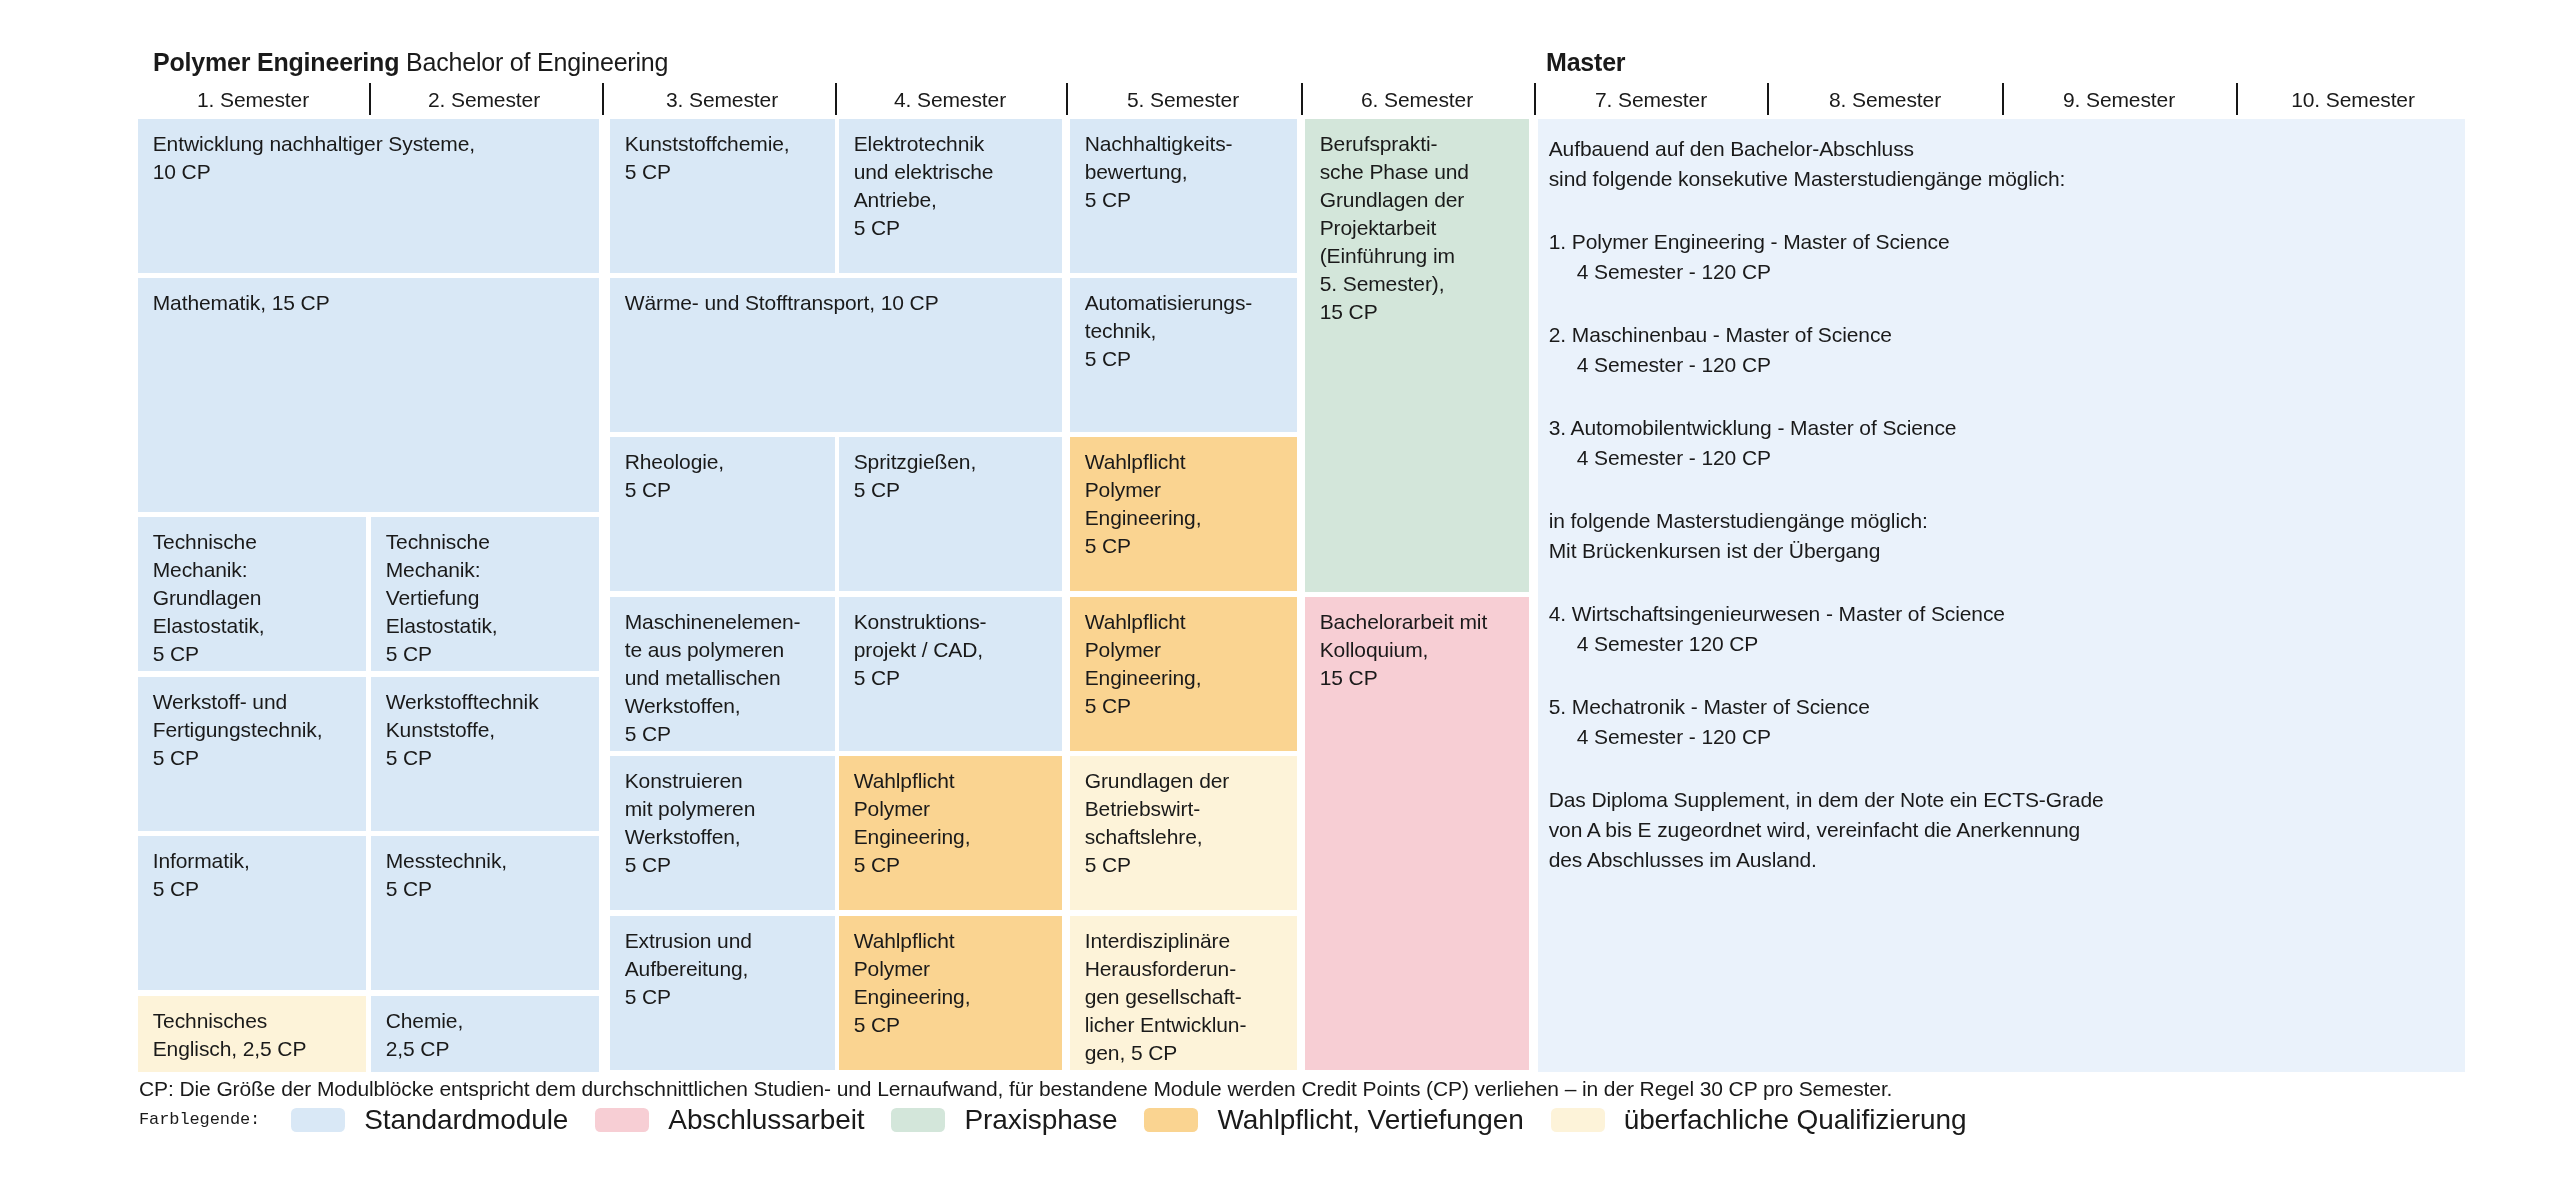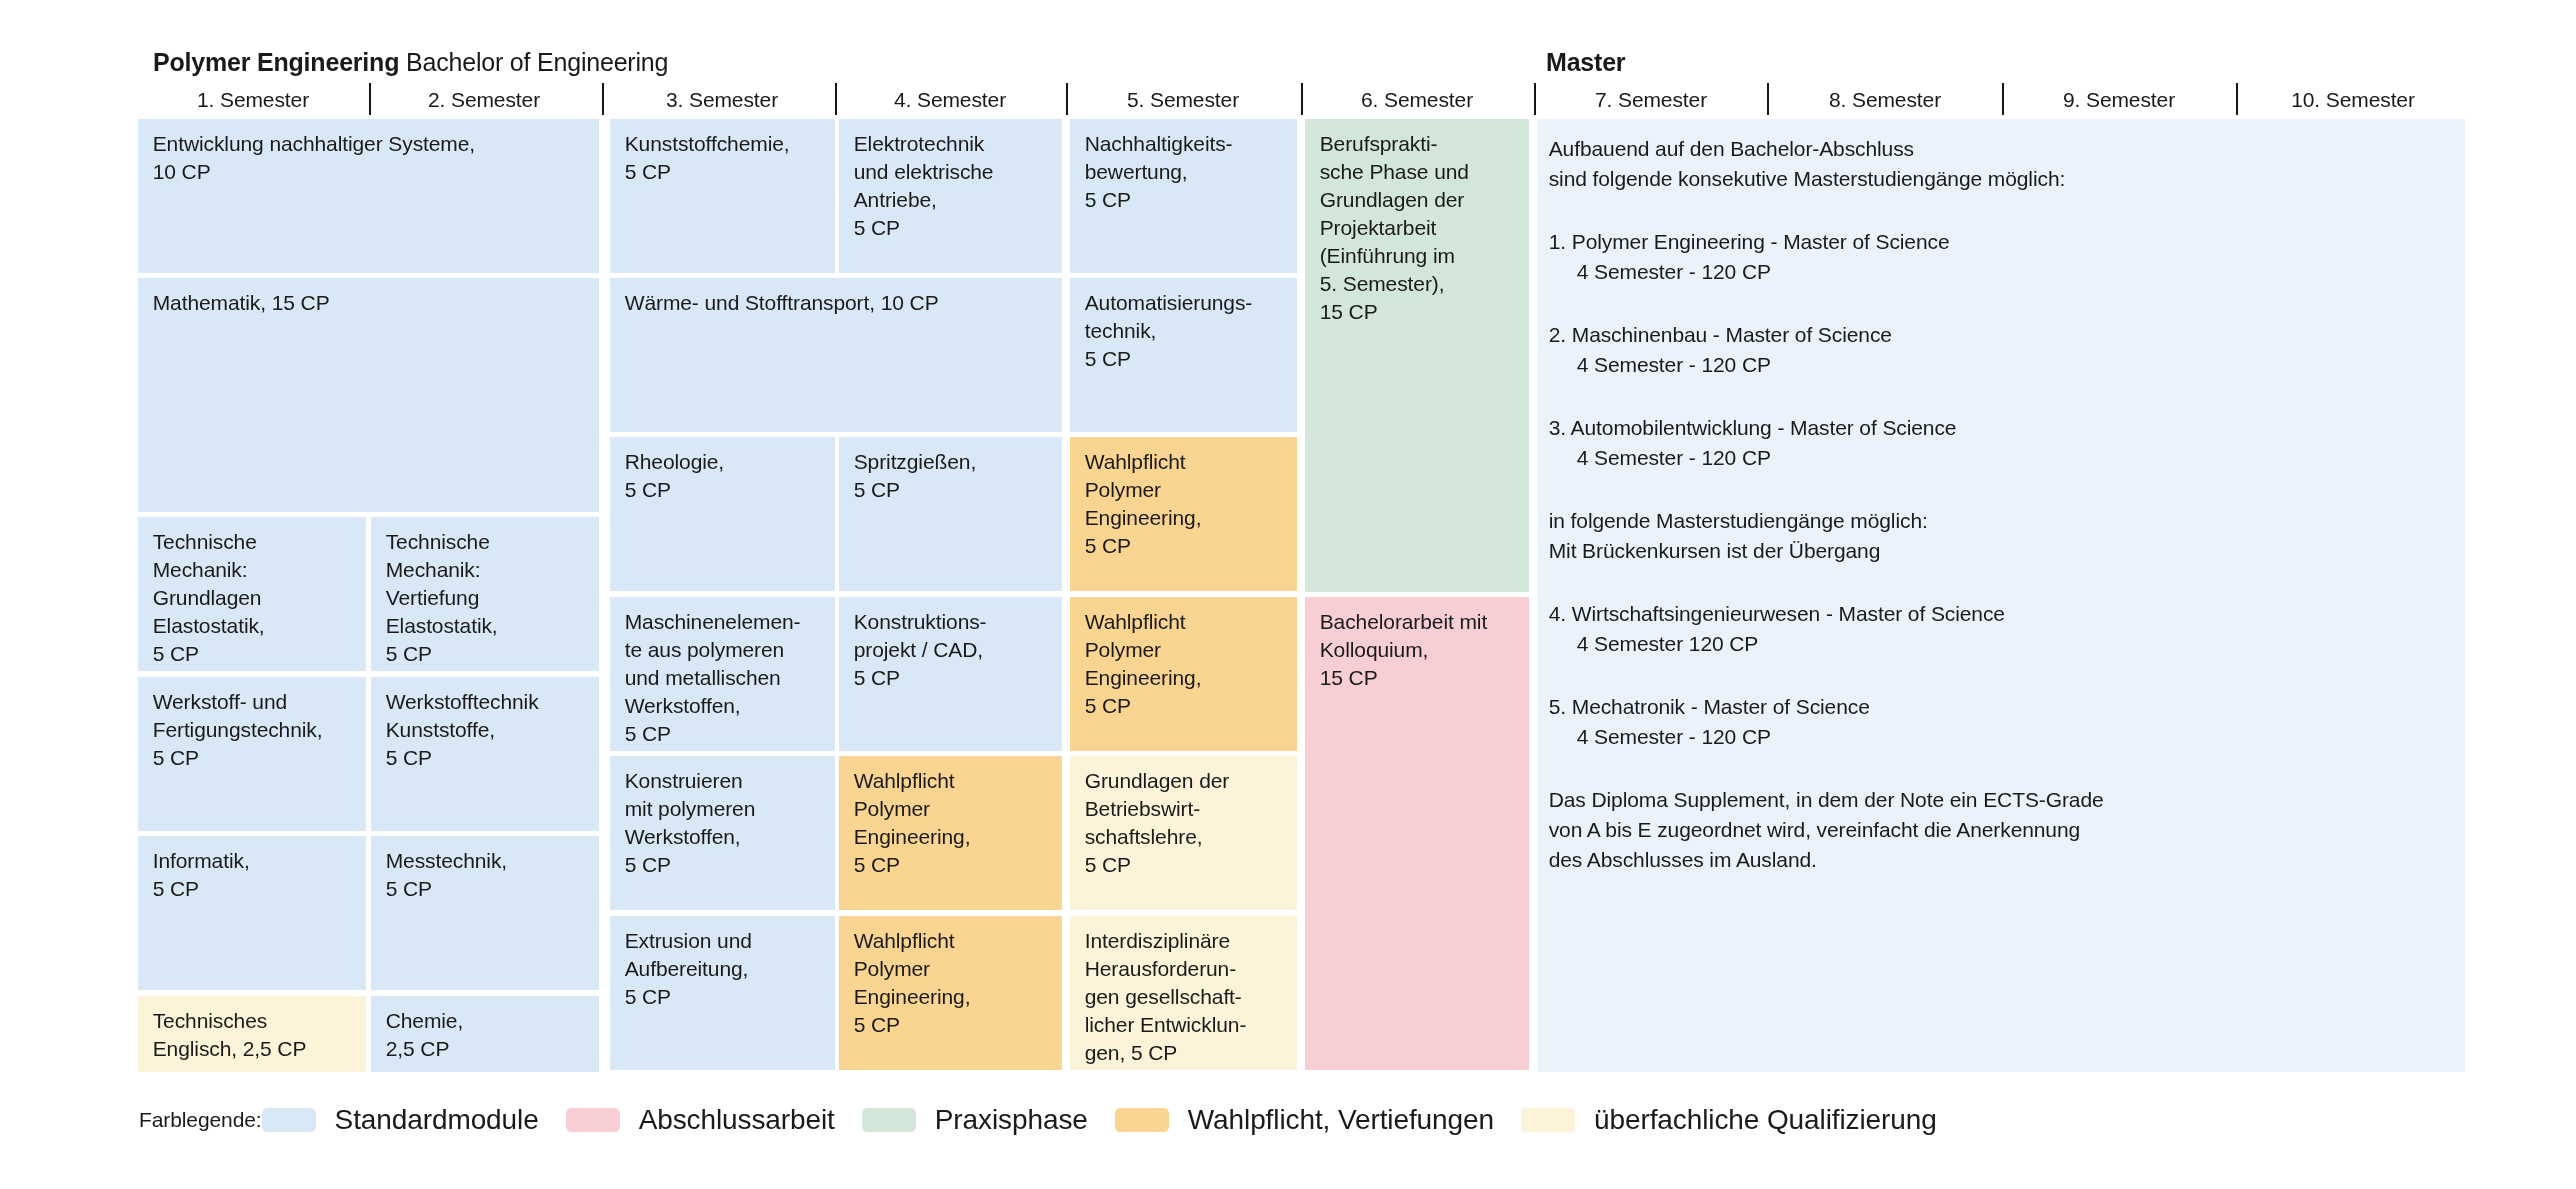--- a/index.html
+++ b/index.html
@@ -34,21 +34,21 @@
     position:absolute;left:1538px;top:119px;width:927px;height:953px;
     box-sizing:border-box;padding:14.7px 20px 0 10.7px;
   }
   .master-panel p{margin:0 0 33px 0;font-size:21px;line-height:30px;letter-spacing:-0.1px;}
   .master-panel p .ln{display:block;}
   .master-panel p .ln.indent{padding-left:28px;}
 
   
   .cp-note{position:absolute;left:139px;top:1077px;font-size:21px;letter-spacing:-0.1px;white-space:nowrap;}
   .legend{position:absolute;left:139px;top:1105px;display:flex;align-items:center;height:29.5px;}
-  .legend .legend-title{font-size:21px;letter-spacing:-0.1px;}
+  .legend .legend-title{font-size:17px;letter-spacing:-0.1px;margin-right:31px;font-family:Liberation Mono, monospace;}
   .legend .swatch{width:54px;height:24px;border-radius:5.4px;margin-right:19px;flex:0 0 auto;}
   .legend .item-label{font-size:28px;letter-spacing:-0.1px;margin-right:27px;white-space:nowrap;}
 </style>
 </head>
 <body>
 
 <div class="canvas">
 
   <div class="title"><span class="bold">Polymer Engineering</span><span> Bachelor of Engineering</span></div>
 
@@ -259,20 +259,21 @@
         <span class="ln">5. Mechatronik - Master of Science</span>
         <span class="ln indent">4 Semester - 120 CP</span>
       </p>
       <p>
         <span class="ln">Das Diploma Supplement, in dem der Note ein ECTS-Grade</span>
         <span class="ln">von A bis E zugeordnet wird, vereinfacht die Anerkennung</span>
         <span class="ln">des Abschlusses im Ausland.</span>
       </p>
     </div>
 
+  <div class="cp-note">CP: Die Größe der Modulblöcke entspricht dem durchschnittlichen Studien- und Lernaufwand, für bestandene Module werden Credit Points (CP) verliehen – in der Regel 30 CP pro Semester.</div>
 
   <div class="legend" id="legend">
     <span class="legend-title">Farblegende:</span>
   <span class="swatch" style="background: rgb(217, 232, 246);"></span>
       <span class="item-label">Standardmodule</span>
       <span class="swatch" style="background: rgb(247, 206, 212);"></span>
       <span class="item-label">Abschlussarbeit</span>
       <span class="swatch" style="background: rgb(211, 230, 218);"></span>
       <span class="item-label">Praxisphase</span>
       <span class="swatch" style="background: rgb(250, 212, 145);"></span>

